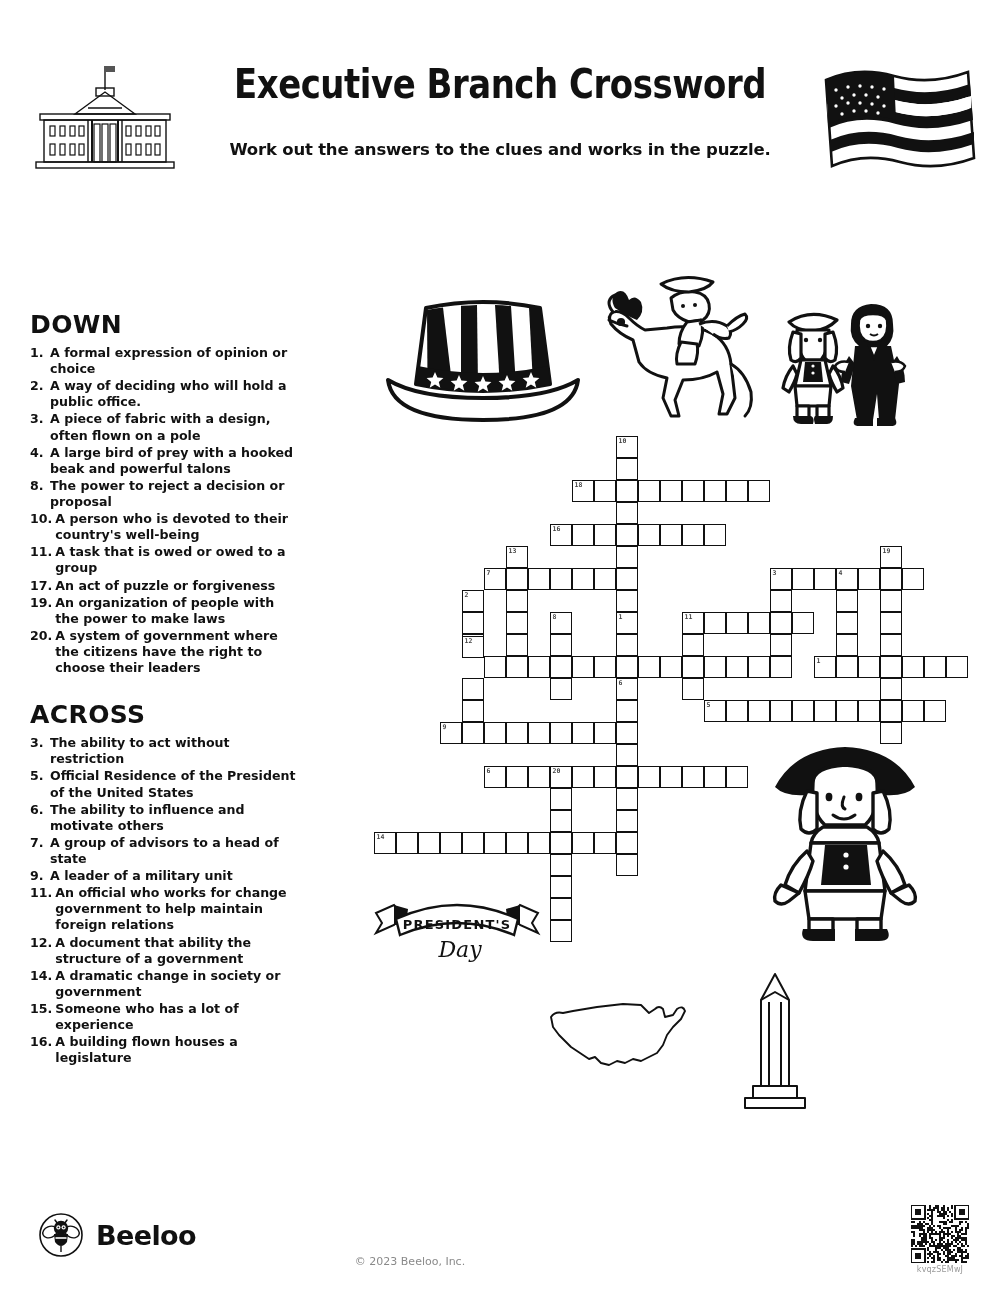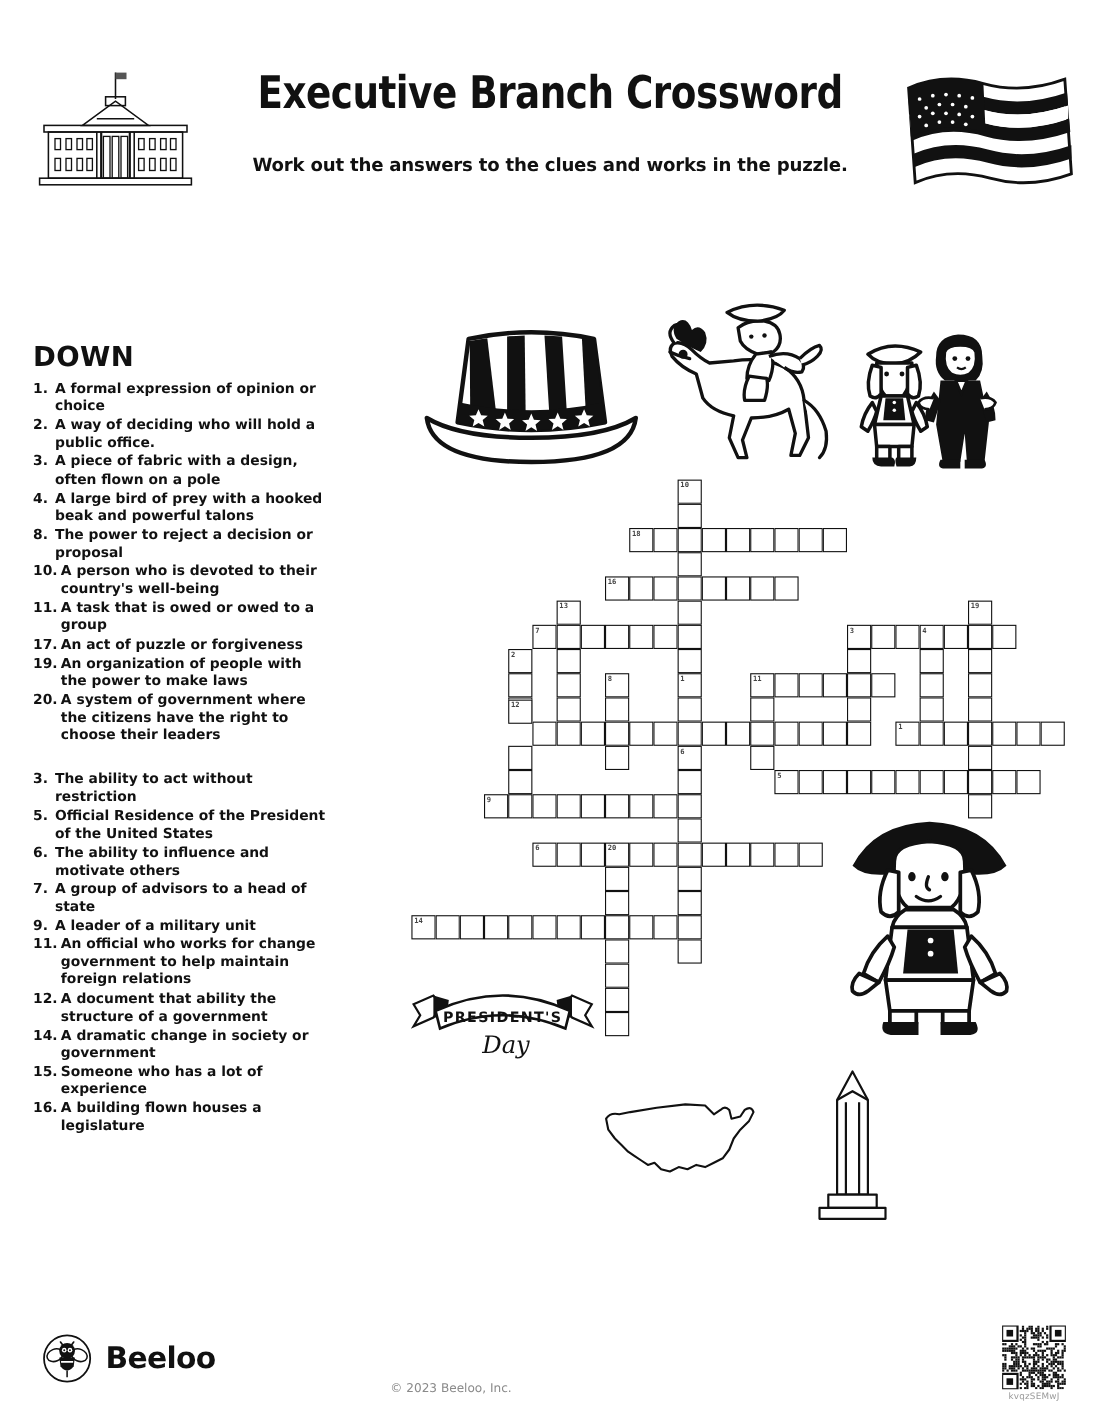--- a/index.html
+++ b/index.html
@@ -283,20 +283,21 @@
           <span class="clue-num">19.</span>
           <span class="clue-text">An organization of people with the power to make laws</span>
         </li>
         <li class="clue-item">
           <span class="clue-num">20.</span>
           <span class="clue-text">A system of government where the citizens have the right to choose their leaders</span>
         </li>
       </ul>
   </div>
   <div id="across-block">
+    <h2 class="clue-heading">ACROSS</h2>
     <ul class="clue-list" id="across-list">
         <li class="clue-item">
           <span class="clue-num">3.</span>
           <span class="clue-text">The ability to act without restriction</span>
         </li>
         <li class="clue-item">
           <span class="clue-num">5.</span>
           <span class="clue-text">Official Residence of the President of the United States</span>
         </li>
         <li class="clue-item">

